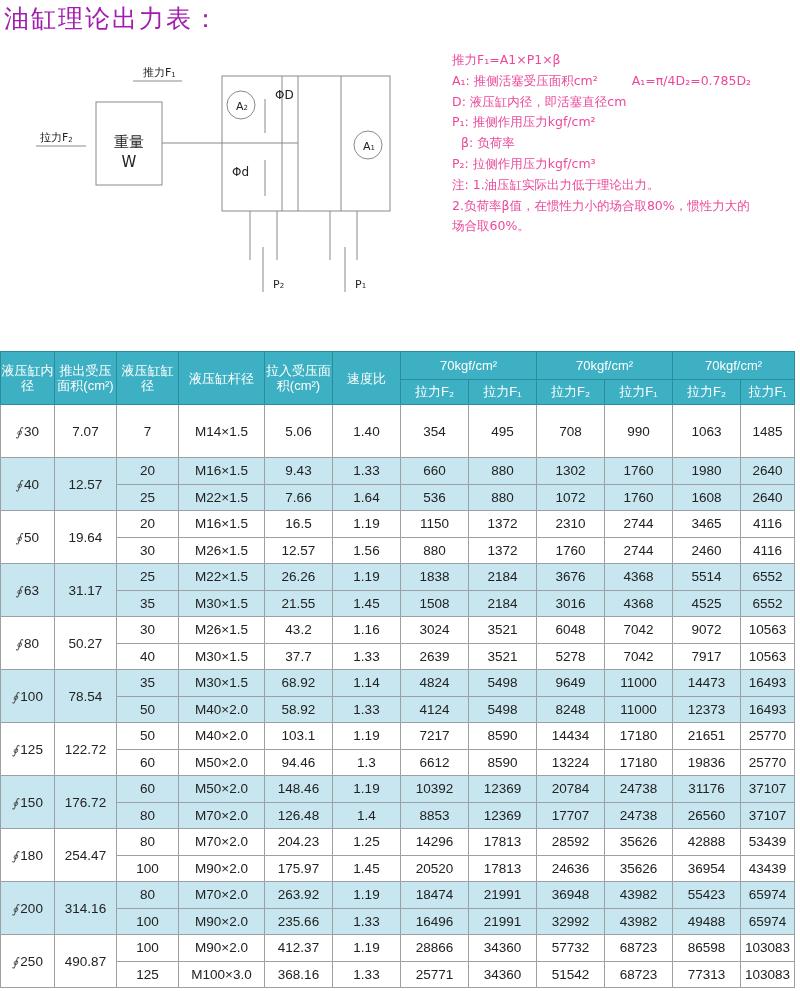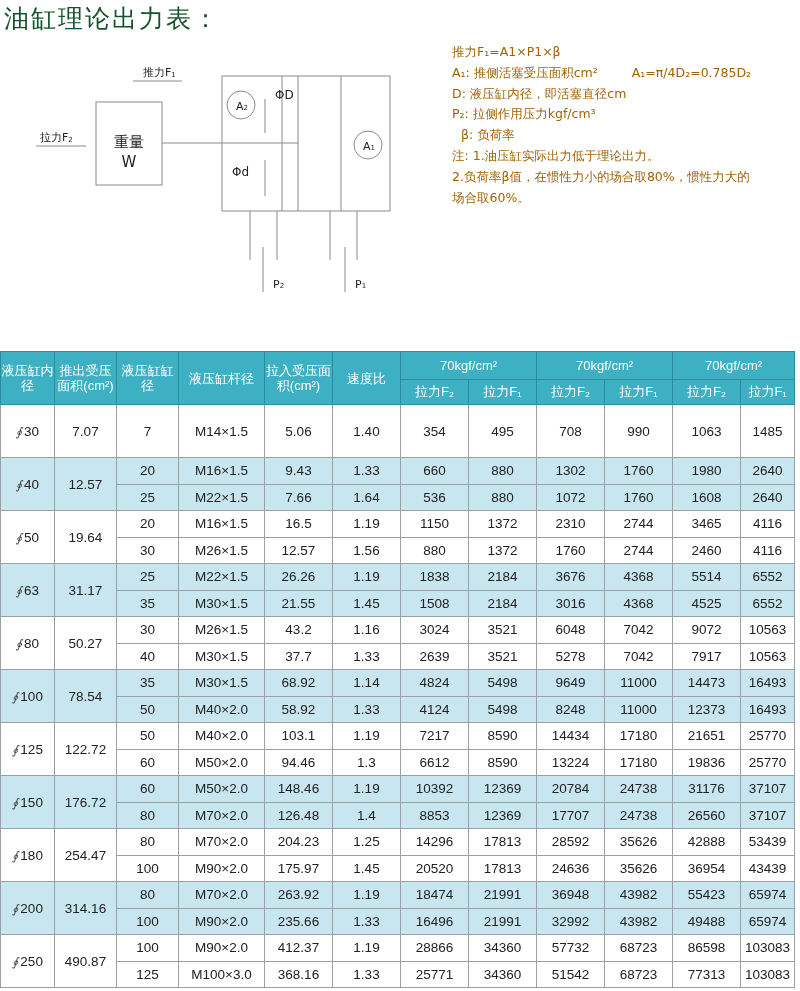--- a/index.html
+++ b/index.html
@@ -1,21 +1,21 @@
 <!DOCTYPE html>
 <html><head>
 <meta charset="utf-8">
 <style>
   html, body { margin: 0; padding: 0; background: #ffffff; }
   body { width: 800px; height: 991px; position: relative; overflow: hidden;
          font-family: "DejaVu Sans", "Liberation Sans", sans-serif; color: #222; }
   .title { position: absolute; left: 4px; top: 2px; font-size: 25px; font-family: "DejaVu Serif", "Liberation Serif", serif;
-           color: #14532d; letter-spacing: 2px; font-weight: normal; }
+           color: #a21caf; letter-spacing: 2px; font-weight: normal; }
   .diagram { position: absolute; left: 0; top: 50px; width: 430px; height: 260px; }
-  .formulas { position: absolute; left: 452px; top: 42px; width: 345px; font-size: 12.5px; line-height: 20.8px; color: #a16207; }
+  .formulas { position: absolute; left: 452px; top: 50px; width: 345px; font-size: 12.5px; line-height: 20.8px; color: #ec4899; }
   .formulas .line { white-space: nowrap; }
   .formulas .gap { display: inline-block; width: 34px; }
   .formulas .indent { padding-left: 9px; }
 
   table.data { position: absolute; left: 0; top: 351px; width: 668px; border-collapse: collapse; table-layout: fixed;
                font-family: "Liberation Sans", "DejaVu Sans", sans-serif; font-size: 13.5px; color: #222; }
   table.data th { background: #3db1c3; color: #ffffff; font-weight: normal; font-size: 13px; line-height: 15px;
                   border: 1px solid #2b8d9c; text-align: center; padding: 0; }
   table.data td { border: 1px solid #9aa0a3; text-align: center; padding: 0; height: 25.5px; }
   table.data tr.tall td { height: 52px; }
@@ -71,22 +71,23 @@
     <text x="232" y="176" font-size="12">Φd</text>
     <text x="273" y="288" font-size="11"><tspan>P</tspan><tspan font-size="7">2</tspan></text>
     <text x="355" y="288" font-size="11"><tspan>P</tspan><tspan font-size="7">1</tspan></text>
   </g>
 </svg>
 
 <div class="formulas">
   <div class="line">推力F₁=A1×P1×β</div>
   <div class="line"><span>A₁: 推侧活塞受压面积cm²</span><span class="gap"></span><span>A₁=π/4D₂=0.785D₂</span></div>
   <div class="line">D: 液压缸内径，即活塞直径cm</div>
+  <div class="line">P₁: 推侧作用压力kgf/cm²</div>
+  <div class="line indent">β: 负荷率</div>
   <div class="line">P₂: 拉侧作用压力kgf/cm³</div>
-  <div class="line indent">β: 负荷率</div>
   <div class="line">注: 1.油压缸实际出力低于理论出力。</div>
   <div class="line">2.负荷率β值，在惯性力小的场合取80%，惯性力大的</div>
   <div class="line">场合取60%。</div>
 </div>
 
 <table class="data">
   <colgroup>
     <col style="width:54px">
       <col style="width:62px">
       <col style="width:62px">

